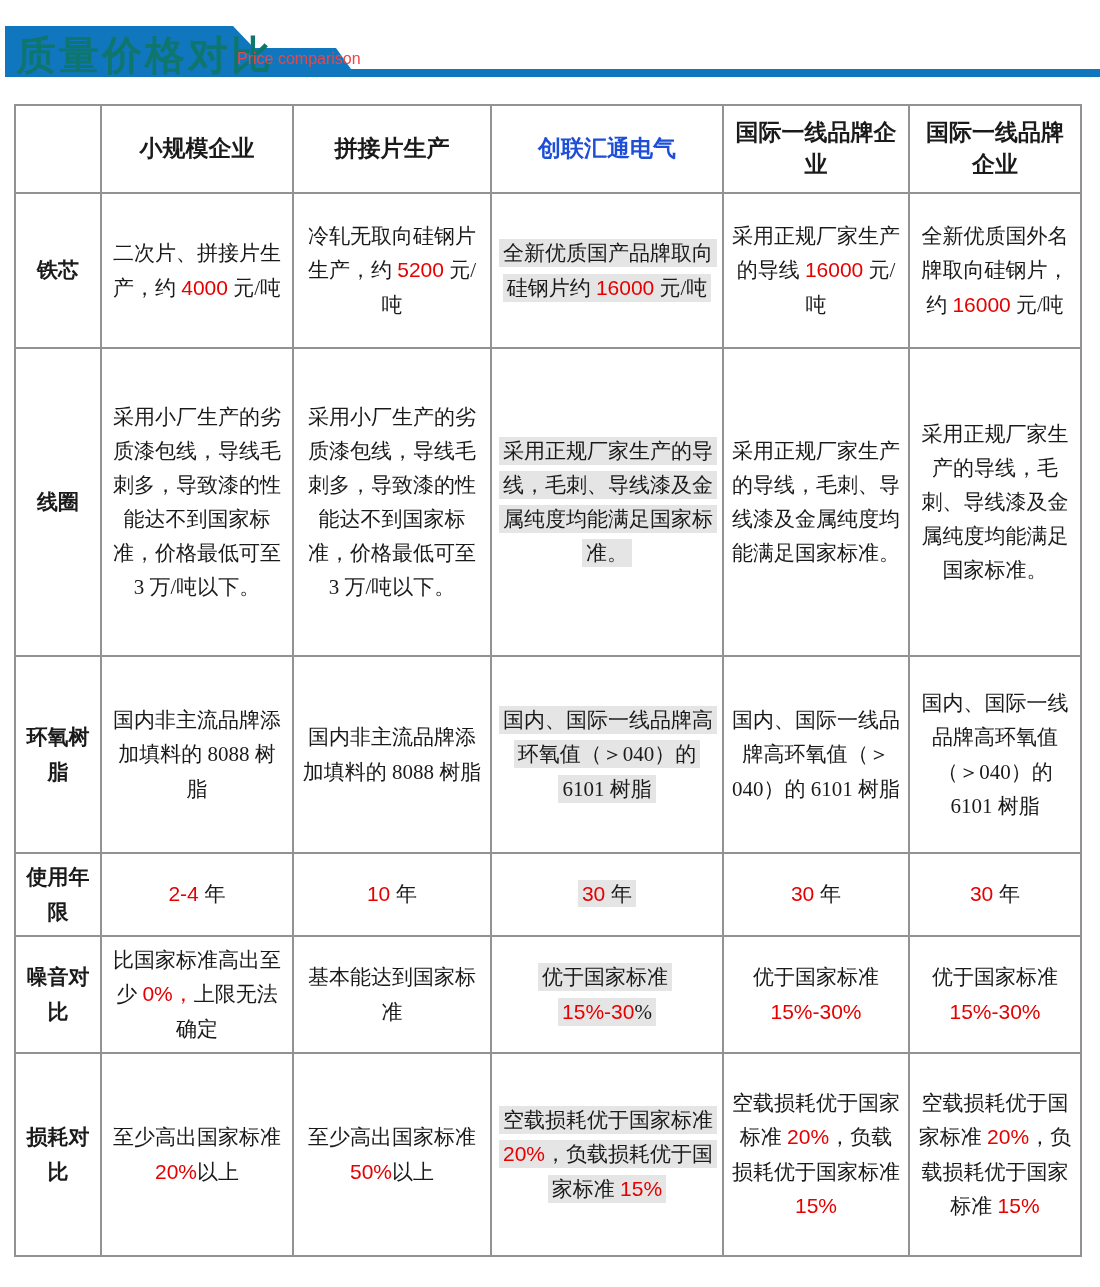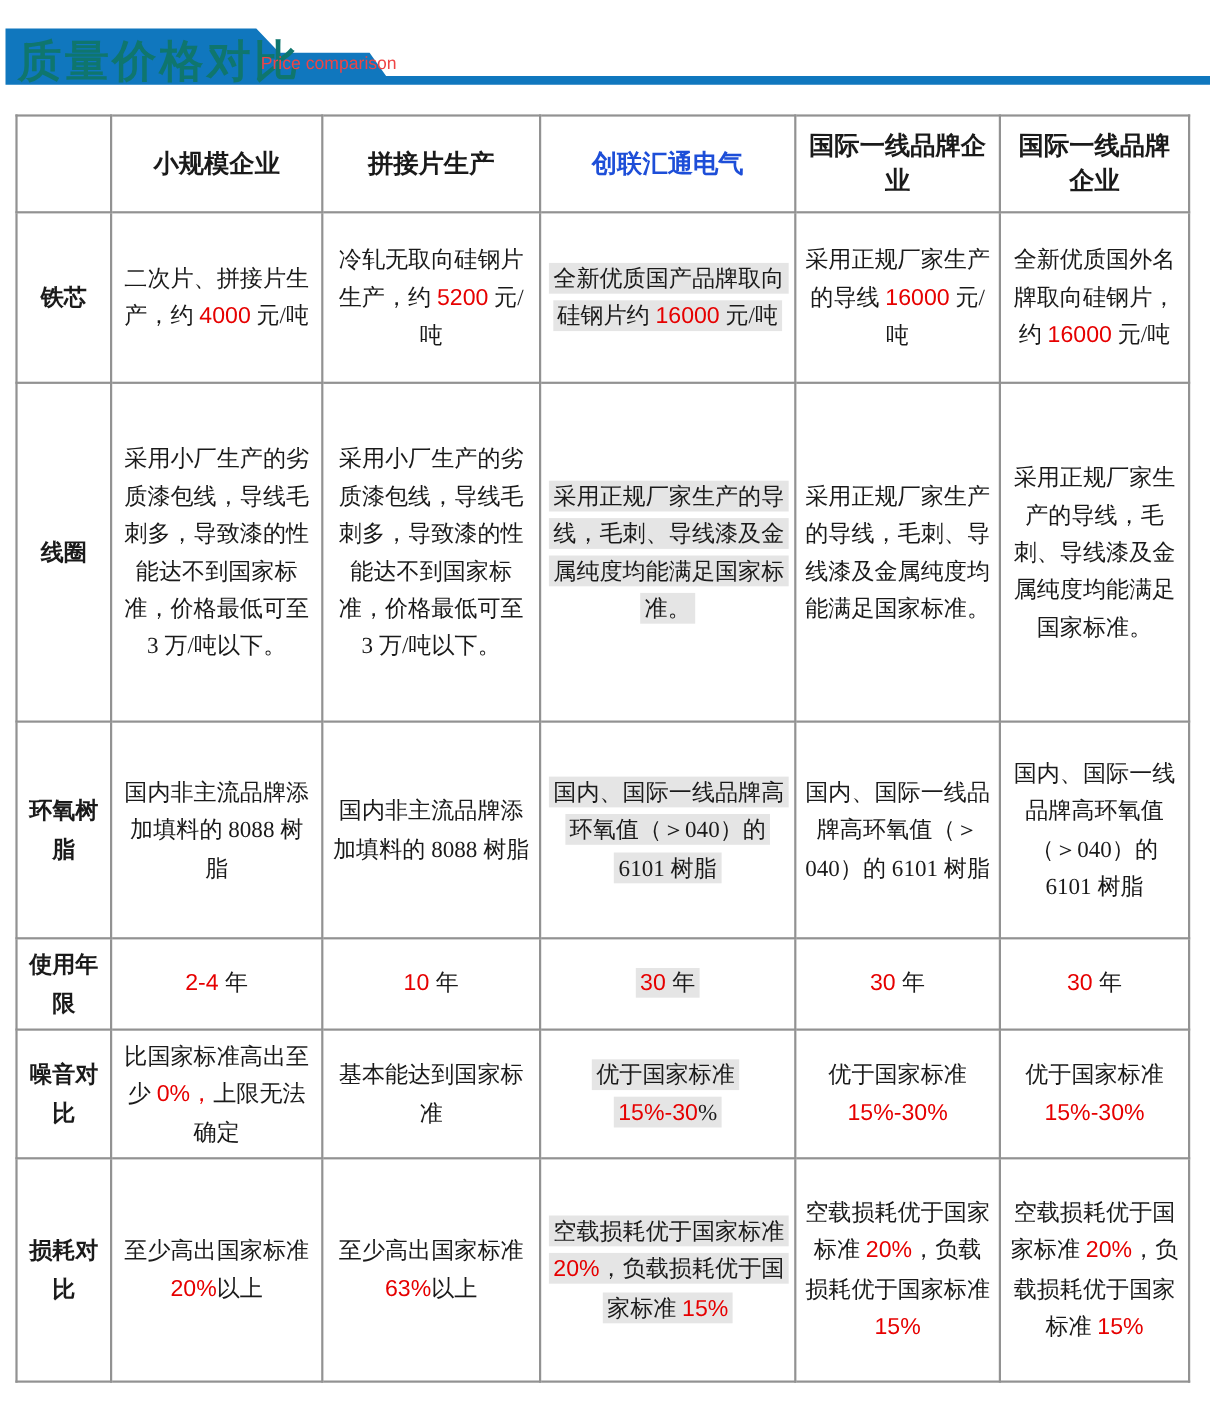--- a/index.html
+++ b/index.html
@@ -161,19 +161,19 @@
       <th class="row-label">噪音对比</th>
       <td><span class="seg-wrap"><span>比国家标准高出至少 </span><span class="red num">0%，</span><span>上限无法确定</span></span></td>
       <td><span class="seg-wrap"><span>基本能达到国家标准</span></span></td>
       <td class="hl"><span class="seg-wrap"><span>优于国家标准 </span><span class="red num">15%-30</span><span>%</span></span></td>
       <td><span class="seg-wrap"><span>优于国家标准 </span><span class="red num">15%-30%</span></span></td>
       <td><span class="seg-wrap"><span>优于国家标准 </span><span class="red num">15%-30%</span></span></td>
     </tr>
     <tr class="h-loss">
       <th class="row-label">损耗对比</th>
       <td><span class="seg-wrap"><span>至少高出国家标准 </span><span class="red num">20%</span><span>以上</span></span></td>
-      <td><span class="seg-wrap"><span>至少高出国家标准 </span><span class="red num">63%</span><span>以上</span></span></td>
+      <td><span class="seg-wrap"><span>至少高出国家标准 </span><span class="red num">50%</span><span>以上</span></span></td>
       <td class="hl"><span class="seg-wrap"><span>空载损耗优于国家标准 </span><span class="red num">20%</span><span>，负载损耗优于国家标准 </span><span class="red num">15%</span></span></td>
       <td><span class="seg-wrap"><span>空载损耗优于国家标准 </span><span class="red num">20%</span><span>，负载损耗优于国家标准 </span><span class="red num">15%</span></span></td>
       <td><span class="seg-wrap"><span>空载损耗优于国家标准 </span><span class="red num">20%</span><span>，负载损耗优于国家标准 </span><span class="red num">15%</span></span></td>
     </tr>
   </tbody>
 </table>
 
 </body></html>

